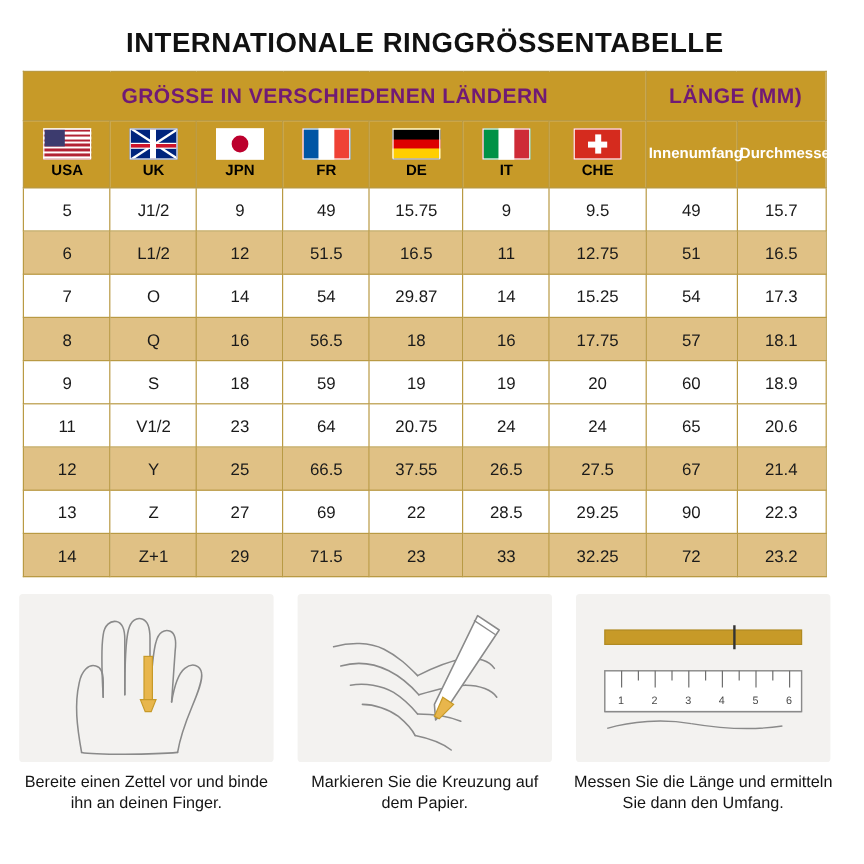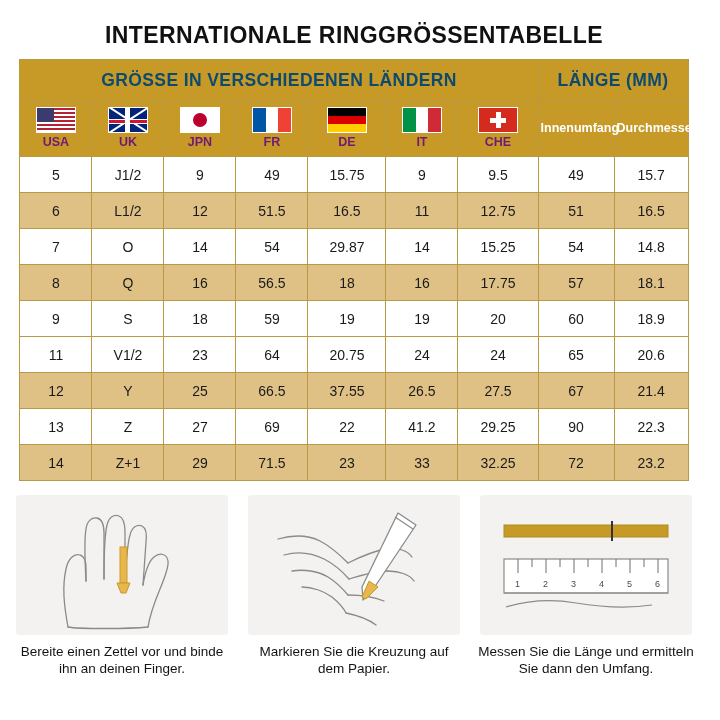--- a/index.html
+++ b/index.html
@@ -36,21 +36,21 @@
     margin: 0 auto;
     table-layout: fixed;
   }
   table.ring td, table.ring th {
     border: 1px solid #b99a44;
     text-align: center;
     vertical-align: middle;
   }
   .hdr-top th {
     background: #c79a28;
-    color: #0c4a6e;
+    color: #701a75;
     font-size: 17.5px;
     font-weight: bold;
     letter-spacing: 0.4px;
     height: 34px;
     padding: 3px 0;
   }
   .hdr-flags td {
     background: #c79a28;
     color: #ffffff;
     height: 48px;
@@ -70,21 +70,21 @@
     height: 26px;
     border: 1px solid #ffffff;
     box-sizing: border-box;
     position: relative;
     overflow: hidden;
     background: #fff;
   }
   .flag-label {
     font-size: 12.5px;
     line-height: 13px;
-    color: #701a75;
+    color: #000000;
     font-weight: bold;
   }
   
   .flag-usa {
     background: repeating-linear-gradient(
       to bottom,
       #b22234 0px, #b22234 2px,
       #ffffff 2px, #ffffff 4px
     );
   }
@@ -326,21 +326,21 @@
       </tr>
       <tr>
         <td>7</td>
         <td>O</td>
         <td>14</td>
         <td>54</td>
         <td>29.87</td>
         <td>14</td>
         <td>15.25</td>
         <td>54</td>
-        <td>14.8</td>
+        <td>17.3</td>
       </tr>
       <tr class="alt">
         <td>8</td>
         <td>Q</td>
         <td>16</td>
         <td>56.5</td>
         <td>18</td>
         <td>16</td>
         <td>17.75</td>
         <td>57</td>
@@ -378,21 +378,21 @@
         <td>27.5</td>
         <td>67</td>
         <td>21.4</td>
       </tr>
       <tr>
         <td>13</td>
         <td>Z</td>
         <td>27</td>
         <td>69</td>
         <td>22</td>
-        <td>41.2</td>
+        <td>28.5</td>
         <td>29.25</td>
         <td>90</td>
         <td>22.3</td>
       </tr>
       <tr class="alt">
         <td>14</td>
         <td>Z+1</td>
         <td>29</td>
         <td>71.5</td>
         <td>23</td>

